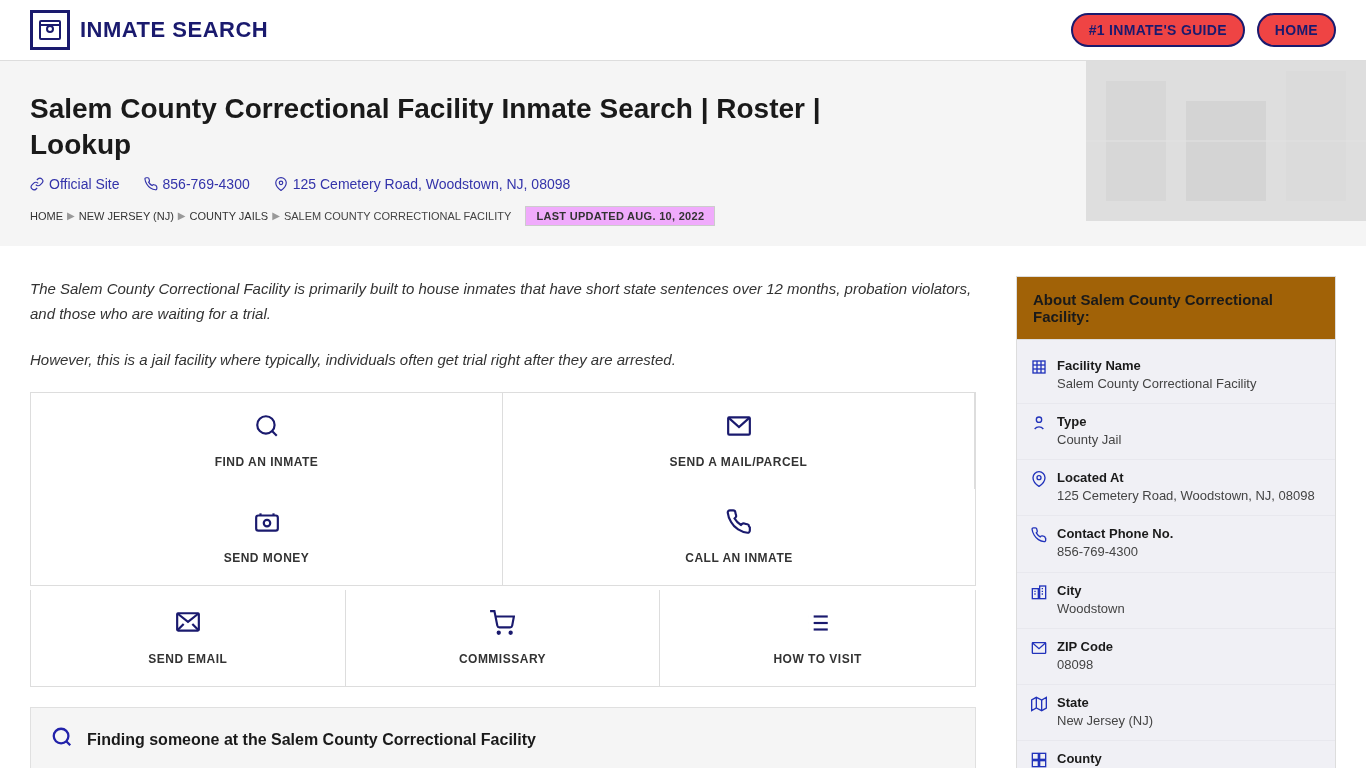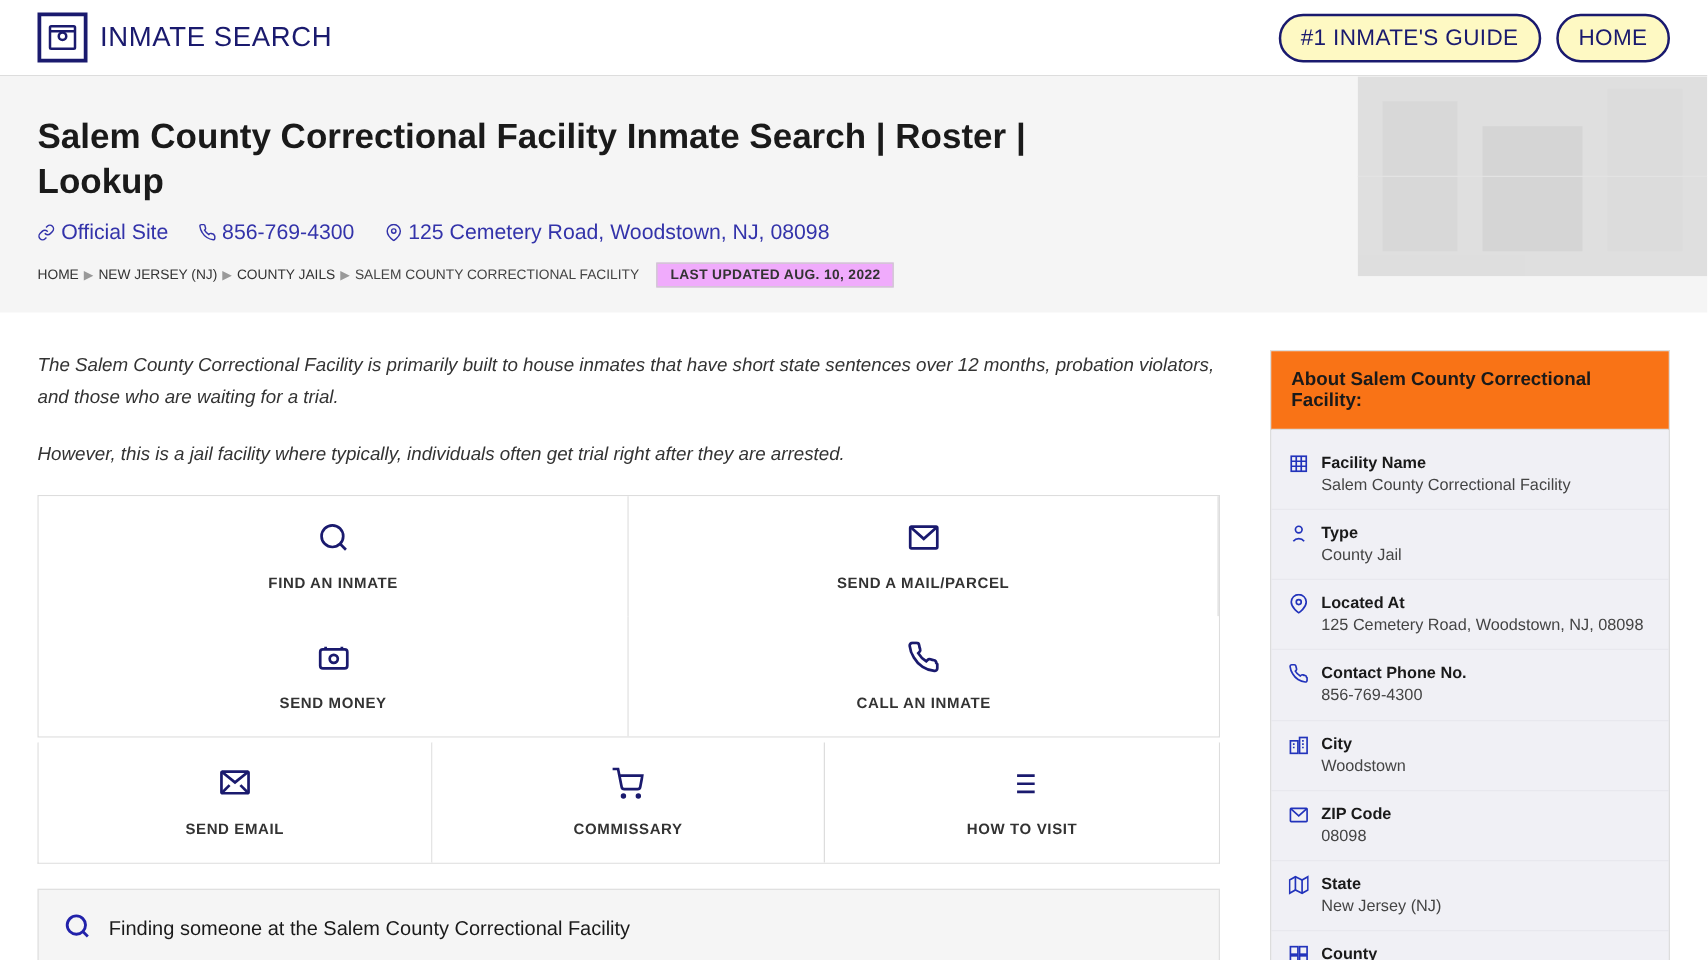--- a/index.html
+++ b/index.html
@@ -25,37 +25,37 @@
       border: 3px solid #1a1a6e;
       display: flex;
       align-items: center;
       justify-content: center;
       font-size: 18px;
       color: #1a1a6e;
       font-weight: bold;
     }
     .header-title {
       font-size: 22px;
-      font-weight: normal;
+      font-weight: bold;
       color: #1a1a6e;
       letter-spacing: 0.5px;
     }
     .header-nav {
       display: flex;
       gap: 12px;
       align-items: center;
     }
     .nav-btn {
       border: 2px solid #1a1a6e;
-      background: #fef9c3;
+      background: #ef4444;
       color: #1a1a6e;
       padding: 7px 16px;
       border-radius: 20px;
-      font-size: 18px;
-      font-weight: normal;
+      font-size: 14px;
+      font-weight: bold;
       cursor: pointer;
       letter-spacing: 0.3px;
     }
 
     
     .hero {
       background: #f5f5f5;
       padding: 30px 14px 20px 30px;
       position: relative;
       overflow: hidden;
@@ -74,21 +74,21 @@
       gap: 24px;
       align-items: center;
       margin-bottom: 14px;
       flex-wrap: wrap;
     }
     .hero-meta-item {
       display: flex;
       align-items: center;
       gap: 5px;
       color: #3333aa;
-      font-size: 17px;
+      font-size: 14px;
     }
     .hero-meta-item svg { flex-shrink: 0; }
     .breadcrumb {
       display: flex;
       align-items: center;
       gap: 4px;
       font-size: 11px;
       color: #555;
       flex-wrap: wrap;
     }
@@ -176,31 +176,31 @@
       border: 1px solid #e0e0e0;
       padding: 18px 20px;
       display: flex;
       align-items: center;
       gap: 14px;
       cursor: pointer;
     }
     .find-section-icon { color: #2222aa; font-size: 20px; }
     .find-section-text {
       font-size: 16px;
-      font-weight: normal;
+      font-weight: bold;
       color: #1a1a1a;
     }
 
     
     .about-box {
       background: #f0f0f5;
       border: 1px solid #ddd;
     }
     .about-title {
-      background: #f97316;
+      background: #a16207;
       padding: 14px 16px;
       font-size: 15px;
       font-weight: bold;
       color: #1a1a1a;
       border-bottom: 1px solid #ddd;
     }
     .about-list { padding: 8px 0; }
     .about-item {
       display: flex;
       gap: 10px;

